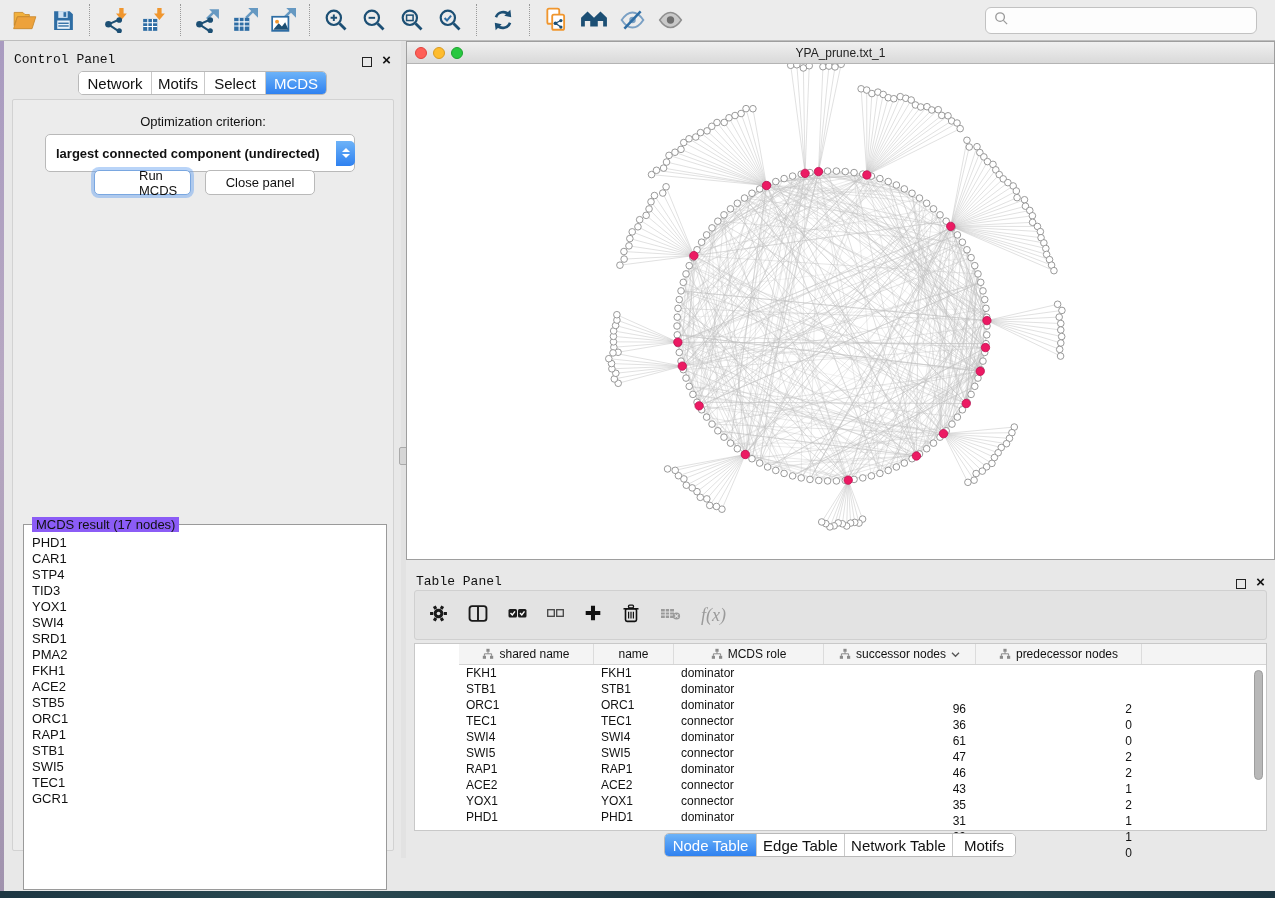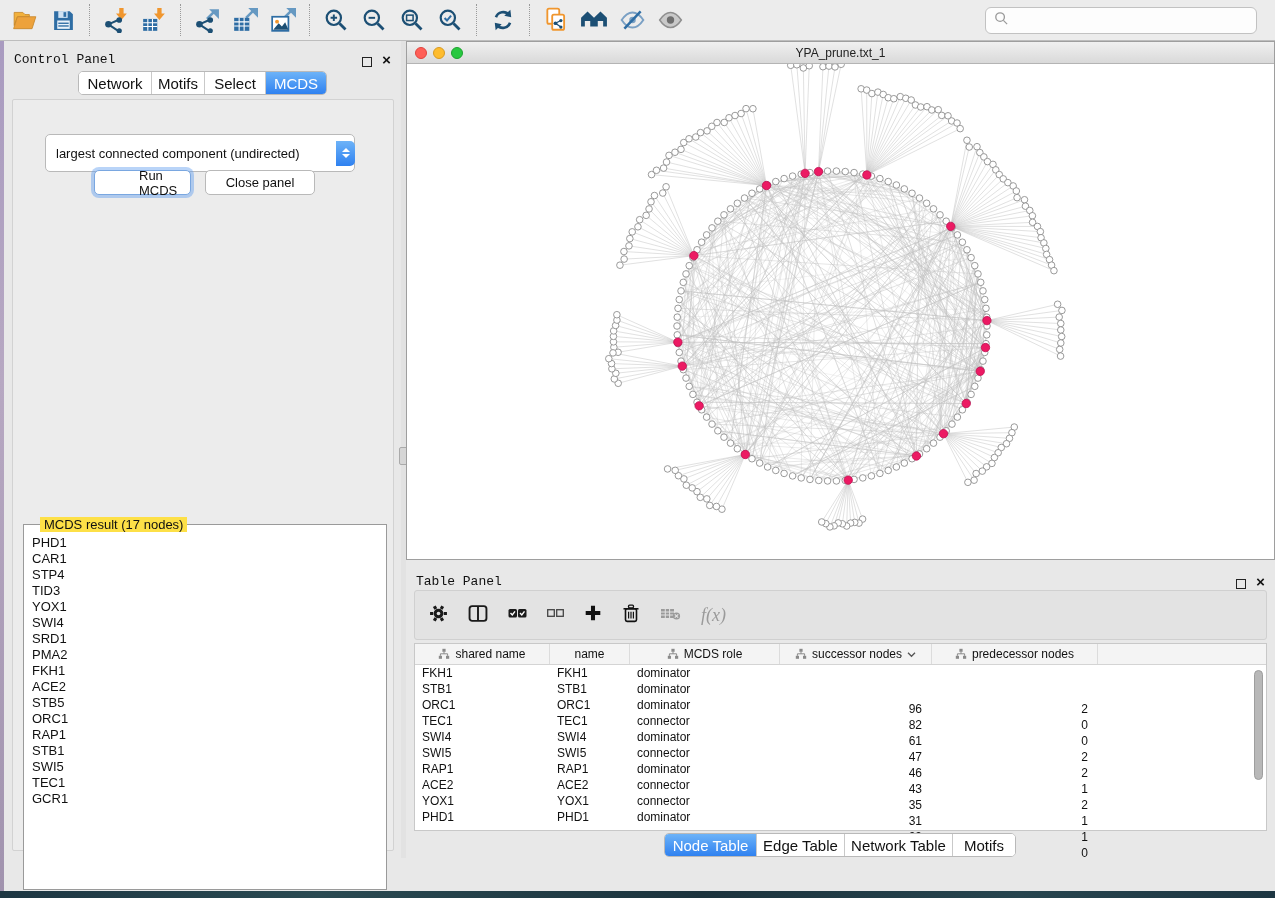--- a/index.html
+++ b/index.html
@@ -32,33 +32,33 @@
               background:#fff; overflow:hidden; height:24px; }
   .cp-tabs { left:74px; }
   .seg { display:flex; align-items:center; justify-content:center; font-size:15px; color:#111;
          border-right:1px solid #c9c9c9; background:#fff; }
   .seg:last-child { border-right:none; }
   .seg.sel { background:linear-gradient(180deg,#6db3f8,#2f81f0); color:#fff; }
   .cp-inner { position:absolute; left:8px; top:58px; width:382px; height:752px; background:#ececec;
               border:1px solid #d2d2d2; border-radius:2px; }
   .opt-label { position:absolute; left:0; top:14px; width:100%; text-align:center; font-size:13px; color:#111; }
   .combo { position:absolute; left:32px; top:34px; width:310px; height:38px; background:#fff;
-           border:1px solid #b9b9b9; border-radius:5px; display:flex; align-items:center; }
+           border:1px solid #b9b9b9; border-radius:5px; display:flex; align-items:center;font-weight:bold; }
   .combo-text { flex:1; font-size:13px; padding-left:10px; color:#111; white-space:nowrap; overflow:hidden; }
   .combo-btn { width:19px; height:25px; margin:-1px -1px -1px 0; border-radius:0 5px 5px 0;
                background:linear-gradient(180deg,#6db3f8,#2f81f0); display:flex; flex-direction:column;
                align-items:center; justify-content:center; gap:2px; }
   .arr-up { width:0; height:0; border-left:4px solid transparent; border-right:4px solid transparent; border-bottom:4px solid #fff; }
   .arr-dn { width:0; height:0; border-left:4px solid transparent; border-right:4px solid transparent; border-top:4px solid #fff; }
   .btn { position:absolute; height:25px; background:#fff; border:1px solid #b9b9b9; border-radius:5px;
          font-size:13px; color:#111; display:flex; align-items:center; justify-content:center; }
   .btn-run { left:81px; top:70px; width:97px; border-color:#7aa7e0; box-shadow:0 0 0 3px rgba(100,160,240,.45);padding-left:44px; }
   .btn-closep { left:192px; top:70px; width:110px; }
   .mcds-box { position:absolute; left:10px; top:424px; width:364px; height:366px; background:#fff; border:1px solid #9a9a9a; }
-  .mcds-legend { position:absolute; left:16px; top:-8px; background:#fde047; padding:0 4px; font-size:13px; color:#111; }
+  .mcds-legend { position:absolute; left:8px; top:-8px; background:#8b5cf6; padding:0 4px; font-size:13px; color:#111; }
   .mcds-list { position:absolute; left:8px; top:10px; right:8px; bottom:4px; overflow:hidden;
                font-size:13px; line-height:16px; color:#111; }
 
   
   .vsplit { position:absolute; left:401px; top:41px; width:5px; height:817px; background:#e2e2e2; }
   .vsplit-grip { position:absolute; left:-2px; top:406px; width:9px; height:18px; background:#d6d6d6;
                  border:1px solid #aaa; border-radius:2px; }
 
   
   .net-window { position:absolute; left:406px; top:41px; width:869px; height:519px; background:#fff;
@@ -72,21 +72,21 @@
   .tl-grn { background:#28c840; border:0.5px solid #1da32f; }
   .net-title { position:absolute; left:0; right:0; text-align:center; font-size:12px; color:#222; }
   .net-canvas { position:absolute; left:0; top:22px; width:867px; height:495px; background:#fff; }
 
   
   .table-panel { position:absolute; left:406px; top:563px; width:869px; height:293px; background:#e8e8e8; }
   .tp-toolbar { position:absolute; left:8px; top:27px; width:853px; height:50px; background:#e3e3e3;
                 border:1px solid #d0d0d0; border-radius:3px; display:flex; align-items:center; padding-left:14px; gap:20px; }
   .tpbtn { display:flex; align-items:center; justify-content:center; }
   .fx { font-family:"Liberation Serif","DejaVu Serif",serif; font-style:italic; font-size:18px; color:#9a9a9a; }
-  .tbl { position:absolute; left:8px; top:80px; width:853px; height:188px; background:#fff; border:1px solid #c8c8c8; }
+  .tbl { position:absolute; left:8px; top:80px; width:853px; height:188px; background:#fff; border:1px solid #c8c8c8;padding-left:44px; }
   .thead { display:grid; grid-template-columns:135px 80px 150px 152px 166px 1fr; height:21px;
            background:#f4f4f4; border-bottom:1px solid #d4d4d4; }
   .th { display:flex; align-items:center; justify-content:center; gap:5px; font-size:12px; color:#111;
         border-right:1px solid #dcdcdc; overflow:hidden; }
   .trow { display:grid; grid-template-columns:135px 80px 150px 152px 166px 1fr; height:16px; }
   .tcell { font-size:12px; color:#111; padding-left:7px; line-height:16px; white-space:nowrap; }
   .tcell.num { text-align:right; padding-right:10px;margin-top:36px; }
   .tbl-scroll { position:absolute; right:3px; top:26px; width:9px; height:110px; background:#b8b8b8;
                 border:1px solid #9e9e9e; border-radius:5px; }
   .tp-tabs { left:258px; top:270px; }
@@ -306,20 +306,21 @@
           <span>Motifs</span>
         </div>
       <div class="seg" style="width:61px">
           <span>Select</span>
         </div>
       <div class="seg sel" style="width:60px">
           <span>MCDS</span>
         </div>
     </div>
     <div class="cp-inner">
+      <div class="opt-label">Optimization criterion:</div>
       <div class="combo">
         <span class="combo-text">largest connected component (undirected)</span>
         <span class="combo-btn">
             <span class="arr-up"></span>
             <span class="arr-dn"></span>
           </span>
       </div>
       <div class="btn btn-run">
           <span>Run MCDS</span>
         </div>
@@ -1356,21 +1357,21 @@
             <div class="tcell ">FKH1</div>
             <div class="tcell ">dominator</div>
             <div class="tcell num">96</div>
             <div class="tcell num">2</div>
             <div class="tcell "></div>
           </div>
           <div class="trow">
             <div class="tcell ">STB1</div>
             <div class="tcell ">STB1</div>
             <div class="tcell ">dominator</div>
-            <div class="tcell num">82</div>
+            <div class="tcell num">36</div>
             <div class="tcell num">0</div>
             <div class="tcell "></div>
           </div>
           <div class="trow">
             <div class="tcell ">ORC1</div>
             <div class="tcell ">ORC1</div>
             <div class="tcell ">dominator</div>
             <div class="tcell num">61</div>
             <div class="tcell num">0</div>
             <div class="tcell "></div>

